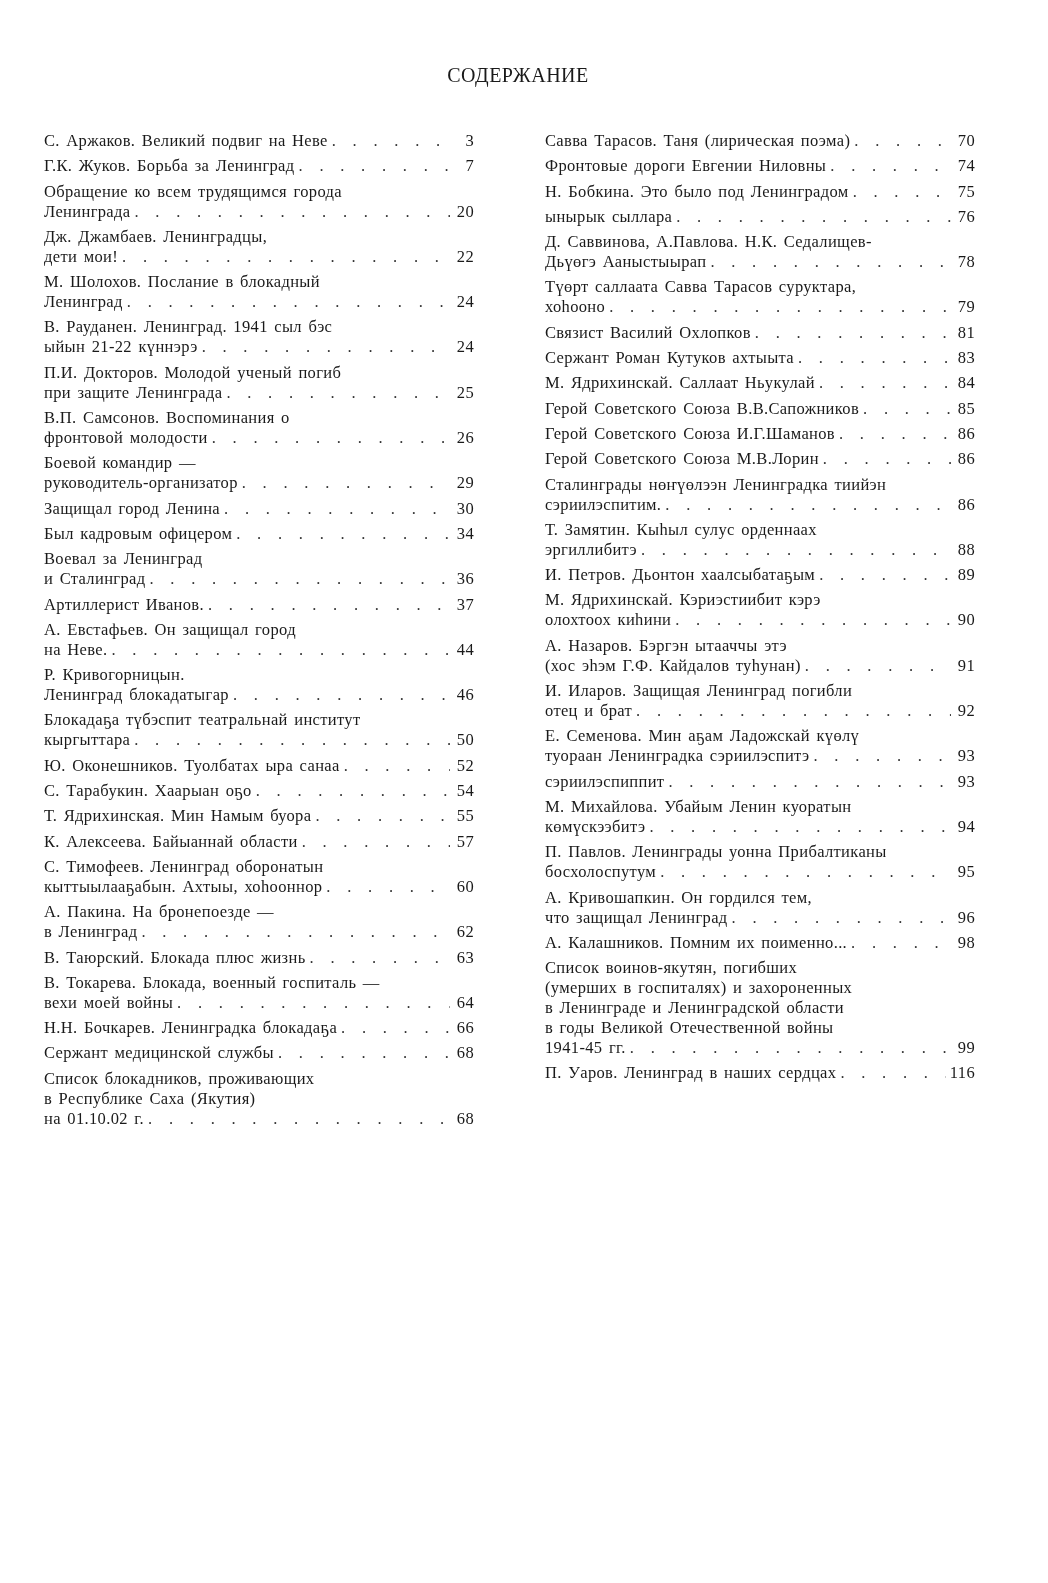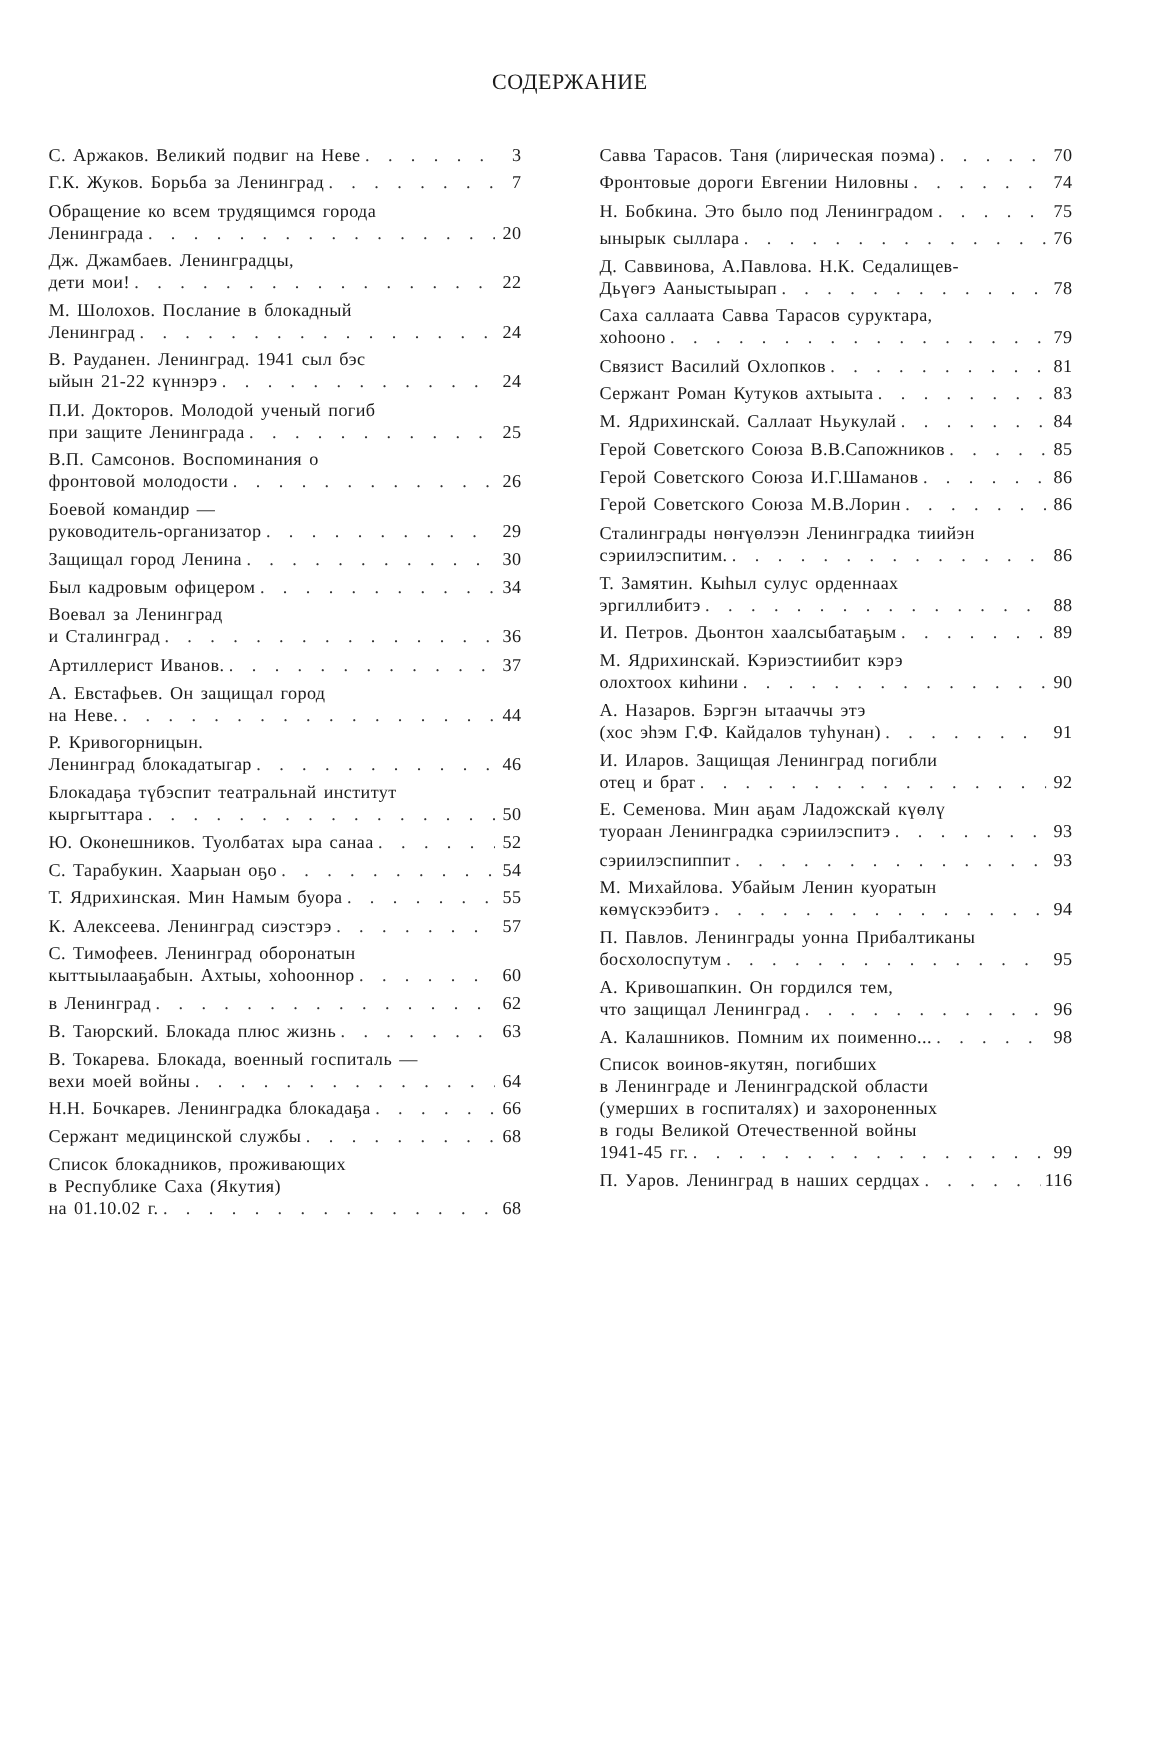--- a/index.html
+++ b/index.html
@@ -170,34 +170,35 @@
     </div>
     <div class="entry">
       <div class="last">
         <span class="txt">Т. Ядрихинская. Мин Намым буора</span>
         <span class="dots">. . . . . . . . . . . . . . . . . . . . . . . . . . . . . . . . . . . . . . . . . . . . . . . . . . . . . . . . . . . . </span>
         <span class="page">55</span>
       </div>
     </div>
     <div class="entry">
       <div class="last">
-        <span class="txt">К. Алексеева. Ленинград сиэстэрэ</span>
+        <span class="txt">К. Алексеева. Байыаннай области</span>
         <span class="dots">. . . . . . . . . . . . . . . . . . . . . . . . . . . . . . . . . . . . . . . . . . . . . . . . . . . . . . . . . . . . </span>
         <span class="page">57</span>
       </div>
     </div>
     <div class="entry">
       <span class="line">С. Тимофеев. Ленинград оборонатын</span>
       <div class="last">
         <span class="txt">кыттыылааҕабын. Ахтыы, хоһооннор</span>
         <span class="dots">. . . . . . . . . . . . . . . . . . . . . . . . . . . . . . . . . . . . . . . . . . . . . . . . . . . . . . . . . . . . </span>
         <span class="page">60</span>
       </div>
     </div>
     <div class="entry">
+      <span class="line">А. Пакина. На бронепоезде —</span>
       <div class="last">
         <span class="txt">в Ленинград</span>
         <span class="dots">. . . . . . . . . . . . . . . . . . . . . . . . . . . . . . . . . . . . . . . . . . . . . . . . . . . . . . . . . . . . </span>
         <span class="page">62</span>
       </div>
     </div>
     <div class="entry">
       <div class="last">
         <span class="txt">В. Таюрский. Блокада плюс жизнь</span>
         <span class="dots">. . . . . . . . . . . . . . . . . . . . . . . . . . . . . . . . . . . . . . . . . . . . . . . . . . . . . . . . . . . . </span>
@@ -267,21 +268,21 @@
     </div>
     <div class="entry">
       <span class="line">Д. Саввинова, А.Павлова. Н.К. Седалищев-</span>
       <div class="last">
         <span class="txt">Дьүөгэ Ааныстыырап</span>
         <span class="dots">. . . . . . . . . . . . . . . . . . . . . . . . . . . . . . . . . . . . . . . . . . . . . . . . . . . . . . . . . . . . </span>
         <span class="page">78</span>
       </div>
     </div>
     <div class="entry">
-      <span class="line">Саха саллаата Савва Тарасов суруктара,</span>
+      <span class="line">Түөрт саллаата Савва Тарасов суруктара,</span>
       <div class="last">
         <span class="txt">хоһооно</span>
         <span class="dots">. . . . . . . . . . . . . . . . . . . . . . . . . . . . . . . . . . . . . . . . . . . . . . . . . . . . . . . . . . . . </span>
         <span class="page">79</span>
       </div>
     </div>
     <div class="entry">
       <div class="last">
         <span class="txt">Связист Василий Охлопков</span>
         <span class="dots">. . . . . . . . . . . . . . . . . . . . . . . . . . . . . . . . . . . . . . . . . . . . . . . . . . . . . . . . . . . . </span>
@@ -411,22 +412,22 @@
     </div>
     <div class="entry">
       <div class="last">
         <span class="txt">А. Калашников. Помним их поименно...</span>
         <span class="dots">. . . . . . . . . . . . . . . . . . . . . . . . . . . . . . . . . . . . . . . . . . . . . . . . . . . . . . . . . . . . </span>
         <span class="page">98</span>
       </div>
     </div>
     <div class="entry">
       <span class="line">Список воинов-якутян, погибших</span>
+      <span class="line">(умерших в госпиталях) и захороненных</span>
       <span class="line">в Ленинграде и Ленинградской области</span>
-      <span class="line">(умерших в госпиталях) и захороненных</span>
       <span class="line">в годы Великой Отечественной войны</span>
       <div class="last">
         <span class="txt">1941-45 гг.</span>
         <span class="dots">. . . . . . . . . . . . . . . . . . . . . . . . . . . . . . . . . . . . . . . . . . . . . . . . . . . . . . . . . . . . </span>
         <span class="page">99</span>
       </div>
     </div>
     <div class="entry">
       <div class="last">
         <span class="txt">П. Уаров. Ленинград в наших сердцах</span>

